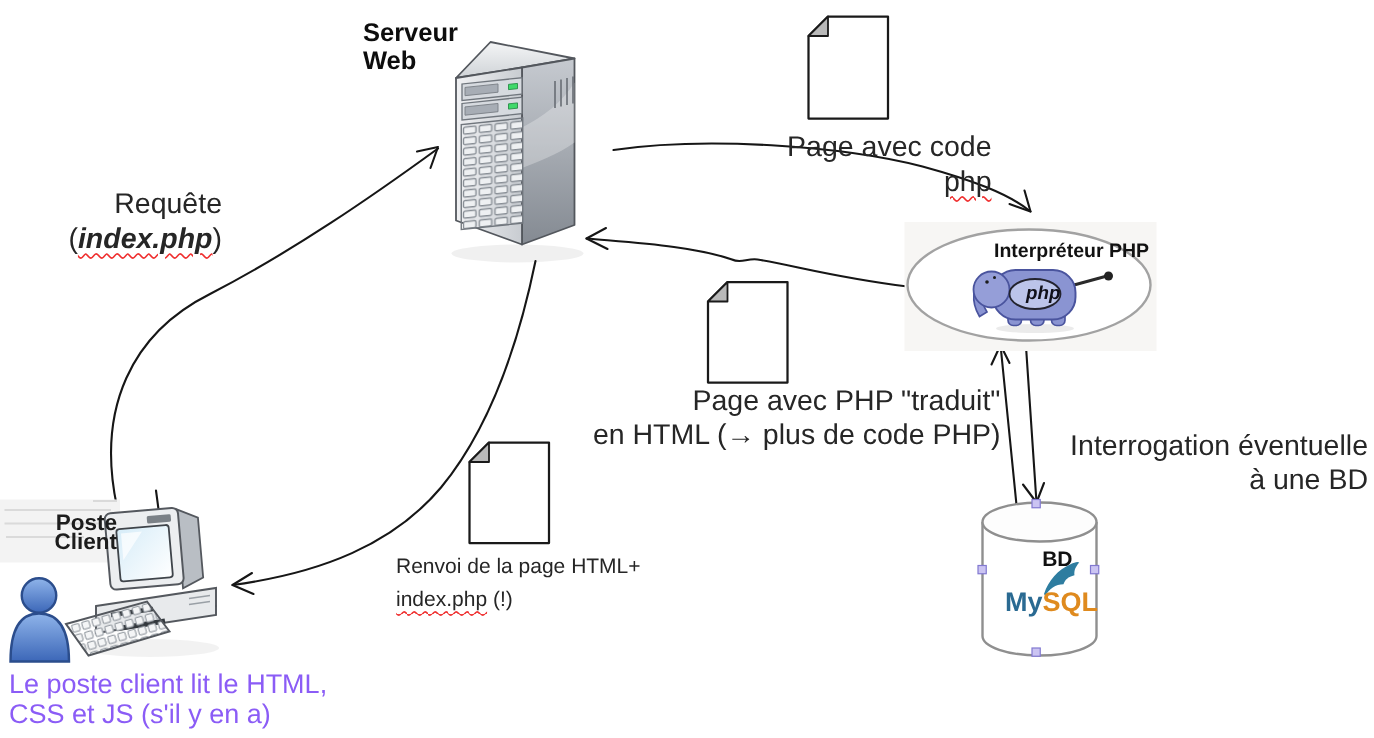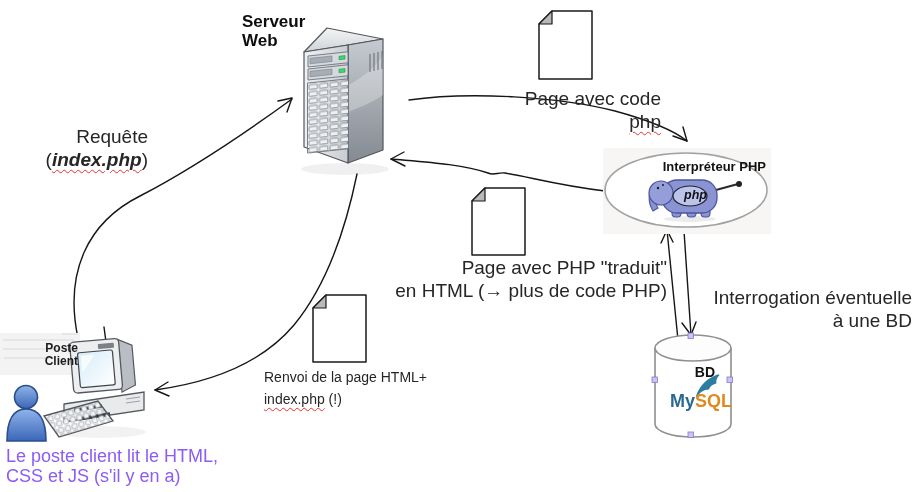--- a/index.html
+++ b/index.html
@@ -200,21 +200,21 @@
   <div class="txt" style="left:264px;top:367px;width:240px;font-size:14px;line-height:21.5px;">
     <div>Renvoi de la page HTML+</div>
     <div><span class="wavy">index.php</span><span> (!)</span></div>
   </div>
 
   <div class="txt" style="left:6px;top:446px;width:260px;font-size:18px;line-height:20px;color:#8b5cf6;">
     <div>Le poste client lit le HTML,</div>
     <div>CSS et JS (s'il y en a)</div>
   </div>
 
-  <div class="txt bold center" style="left:24px;top:342px;width:54px;font-size:12px;line-height:13px;color:#1c1c1c;">
+  <div class="txt bold center" style="left:24px;top:342px;width:54px;font-size:15px;line-height:13px;color:#1c1c1c;">
     <div>Poste</div>
     <div>Client</div>
   </div>
 
   <div class="txt bold center" style="left:606px;top:160px;width:160px;font-size:13px;line-height:14px;color:#111;">Interpréteur PHP</div>
 
   <div class="txt bold center" style="left:674px;top:188px;width:33px;font-size:12.5px;line-height:14px;font-style:italic;color:#10101a;">php</div>
 
   <div class="txt bold center" style="left:671px;top:353px;width:44px;font-size:14px;line-height:15px;color:#111;margin-top:12px;">BD</div>
 

